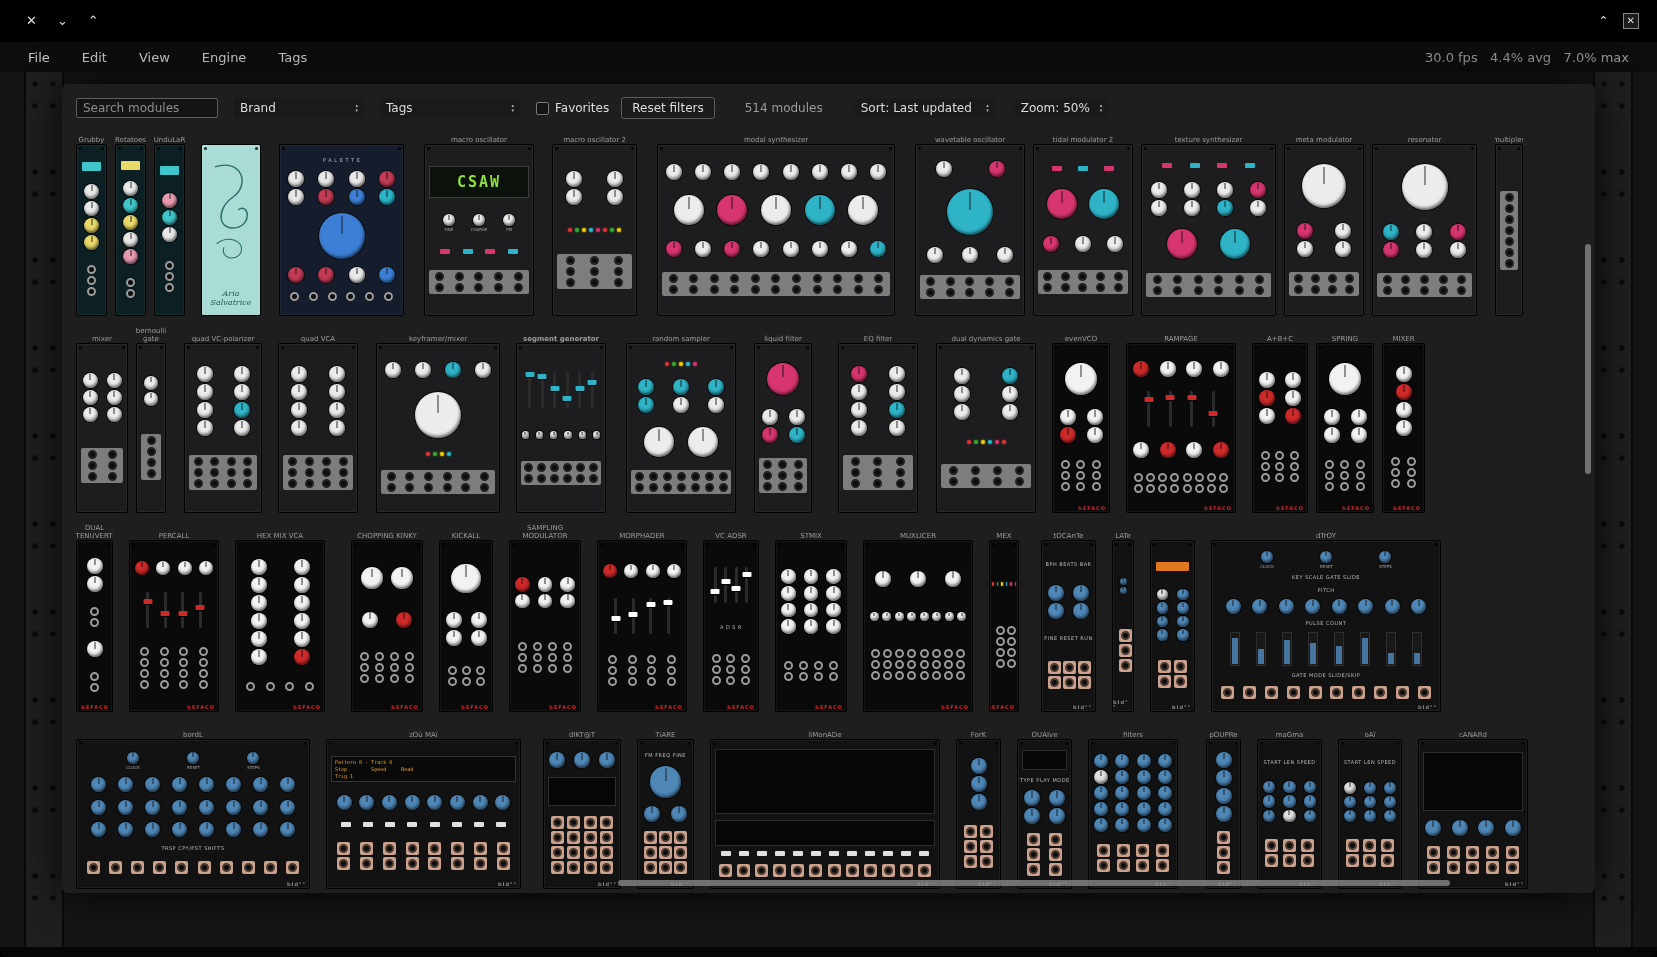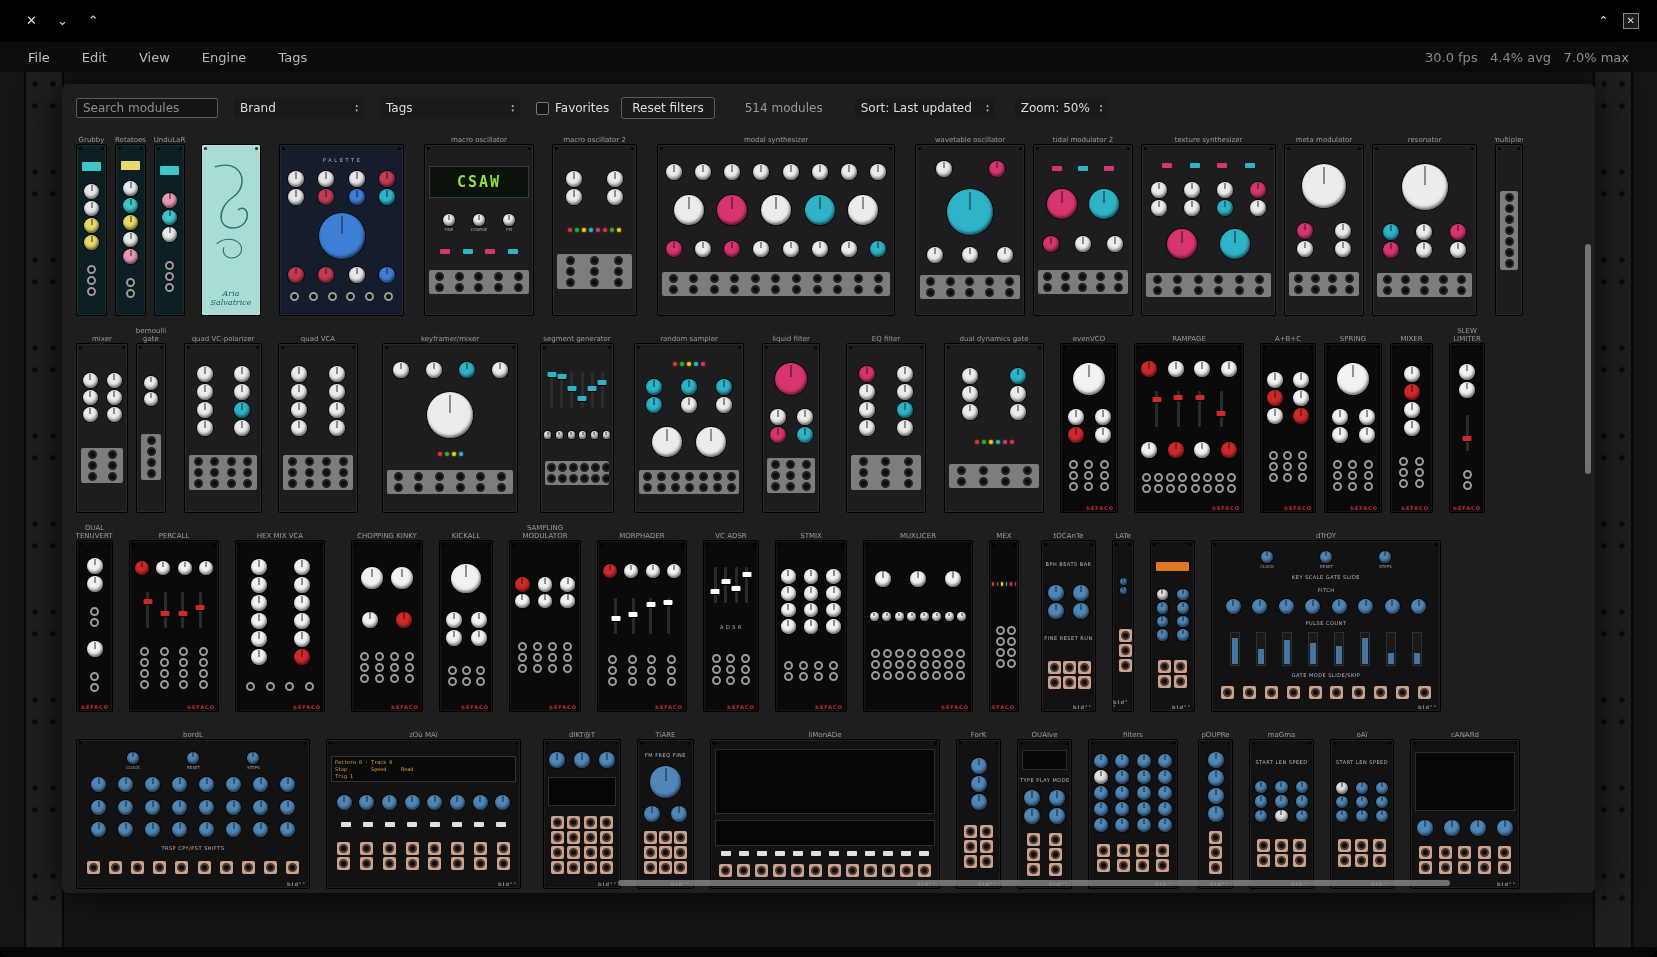--- a/index.html
+++ b/index.html
@@ -941,21 +941,21 @@
                   </div>
                   <div class="jc">
                     <div class="jack" style="border-color: rgb(34, 34, 34);"></div>
                   </div>
                   <div class="jc">
                     <div class="jack" style="border-color: rgb(34, 34, 34);"></div>
                   </div>
                 </div>
               </div>
             </div>
-            <div class="mcell" style="width: 136px; margin-left: 16px;">
+            <div class="mcell" style="width: 124px; margin-left: 10px;">
               <div class="mname">keyframer/mixer</div>
               <div class="panel" style="height: 170px; background: rgb(29, 29, 31);">
                 <div class="kgrid" style="grid-template-columns: repeat(4, 1fr);">
                   <div class="knob" style="width: 16px; height: 16px; background: rgb(236, 236, 236);"></div>
                   <div class="knob" style="width: 16px; height: 16px; background: rgb(236, 236, 236);"></div>
                   <div class="knob" style="width: 16px; height: 16px; background: rgb(47, 179, 199);"></div>
                   <div class="knob" style="width: 16px; height: 16px; background: rgb(236, 236, 236);"></div>
                 </div>
                 <div class="krow">
                   <div class="knob" style="width: 46px; height: 46px; background: rgb(236, 236, 236);"></div>
@@ -999,21 +999,21 @@
                   </div>
                   <div class="jc">
                     <div class="jack" style="border-color: rgb(34, 34, 34);"></div>
                   </div>
                   <div class="jc">
                     <div class="jack" style="border-color: rgb(34, 34, 34);"></div>
                   </div>
                 </div>
               </div>
             </div>
-            <div class="mcell" style="width: 74px; margin-left: 14px;">
+            <div class="mcell" style="width: 90px; margin-left: 8px; font-weight: bold;">
               <div class="mname">segment generator</div>
               <div class="panel" style="height: 170px; background: rgb(29, 29, 31);">
                 <div class="srow">
                   <div class="strack">
                     <div class="scap" style="background: rgb(47, 179, 199); top: 0px;"></div>
                   </div>
                   <div class="strack">
                     <div class="scap" style="background: rgb(47, 179, 199); top: 2px;"></div>
                   </div>
                   <div class="strack">
@@ -1507,43 +1507,20 @@
                   </div>
                   <div class="jc">
                     <div class="jack"></div>
                   </div>
                   <div class="jc">
                     <div class="jack"></div>
                   </div>
                   <div class="jc">
                     <div class="jack"></div>
                   </div>
-                  <div class="jc">
-                    <div class="jack"></div>
-                  </div>
-                  <div class="jc">
-                    <div class="jack"></div>
-                  </div>
-                </div>
-                <div class="plogo" style="color: rgb(207, 42, 42);">bEFACO</div>
-              </div>
-            </div>
-            <div class="mcell" style="width: 36px; margin-left: 8px;">
-              <div class="mname">SLEW LIMITER</div>
-              <div class="panel" style="height: 170px; background: rgb(10, 10, 10);">
-                <div class="kgrid" style="grid-template-columns: repeat(1, 1fr);">
-                  <div class="knob" style="width: 16px; height: 16px; background: rgb(242, 242, 242);"></div>
-                  <div class="knob" style="width: 16px; height: 16px; background: rgb(242, 242, 242);"></div>
-                </div>
-                <div class="srow">
-                  <div class="strack">
-                    <div class="scap" style="background: rgb(207, 42, 42); top: 21px;"></div>
-                  </div>
-                </div>
-                <div class="jgrid" style="grid-template-columns: repeat(1, 1fr);">
                   <div class="jc">
                     <div class="jack"></div>
                   </div>
                   <div class="jc">
                     <div class="jack"></div>
                   </div>
                 </div>
                 <div class="plogo" style="color: rgb(207, 42, 42);">bEFACO</div>
               </div>
             </div>
@@ -2743,21 +2720,21 @@
                   <div class="jc" style="background: rgb(201, 161, 141); width: 13px; height: 13px; border-radius: 2px;">
                     <div class="jack" style="border-color: rgb(74, 58, 50);"></div>
                   </div>
                   <div class="jc" style="background: rgb(201, 161, 141); width: 13px; height: 13px; border-radius: 2px;">
                     <div class="jack" style="border-color: rgb(74, 58, 50);"></div>
                   </div>
                 </div>
                 <div class="plogo" style="color: rgb(138, 138, 138);">bId°°</div>
               </div>
             </div>
-            <div class="mcell" style="width: 35px; margin-left: 12px;">
+            <div class="mcell" style="width: 35px; margin-left: 20px;">
               <div class="mname">pOUPRe</div>
               <div class="panel" style="height: 150px; background: rgb(18, 18, 18);">
                 <div class="kgrid" style="grid-template-columns: repeat(1, 1fr);">
                   <div class="knob" style="width: 16px; height: 16px; background: rgb(79, 135, 183);"></div>
                   <div class="knob" style="width: 16px; height: 16px; background: rgb(79, 135, 183);"></div>
                   <div class="knob" style="width: 16px; height: 16px; background: rgb(79, 135, 183);"></div>
                   <div class="knob" style="width: 16px; height: 16px; background: rgb(79, 135, 183);"></div>
                 </div>
                 <div class="jgrid" style="grid-template-columns: repeat(1, 1fr);">
                   <div class="jc" style="background: rgb(201, 161, 141); width: 13px; height: 13px; border-radius: 2px;">

